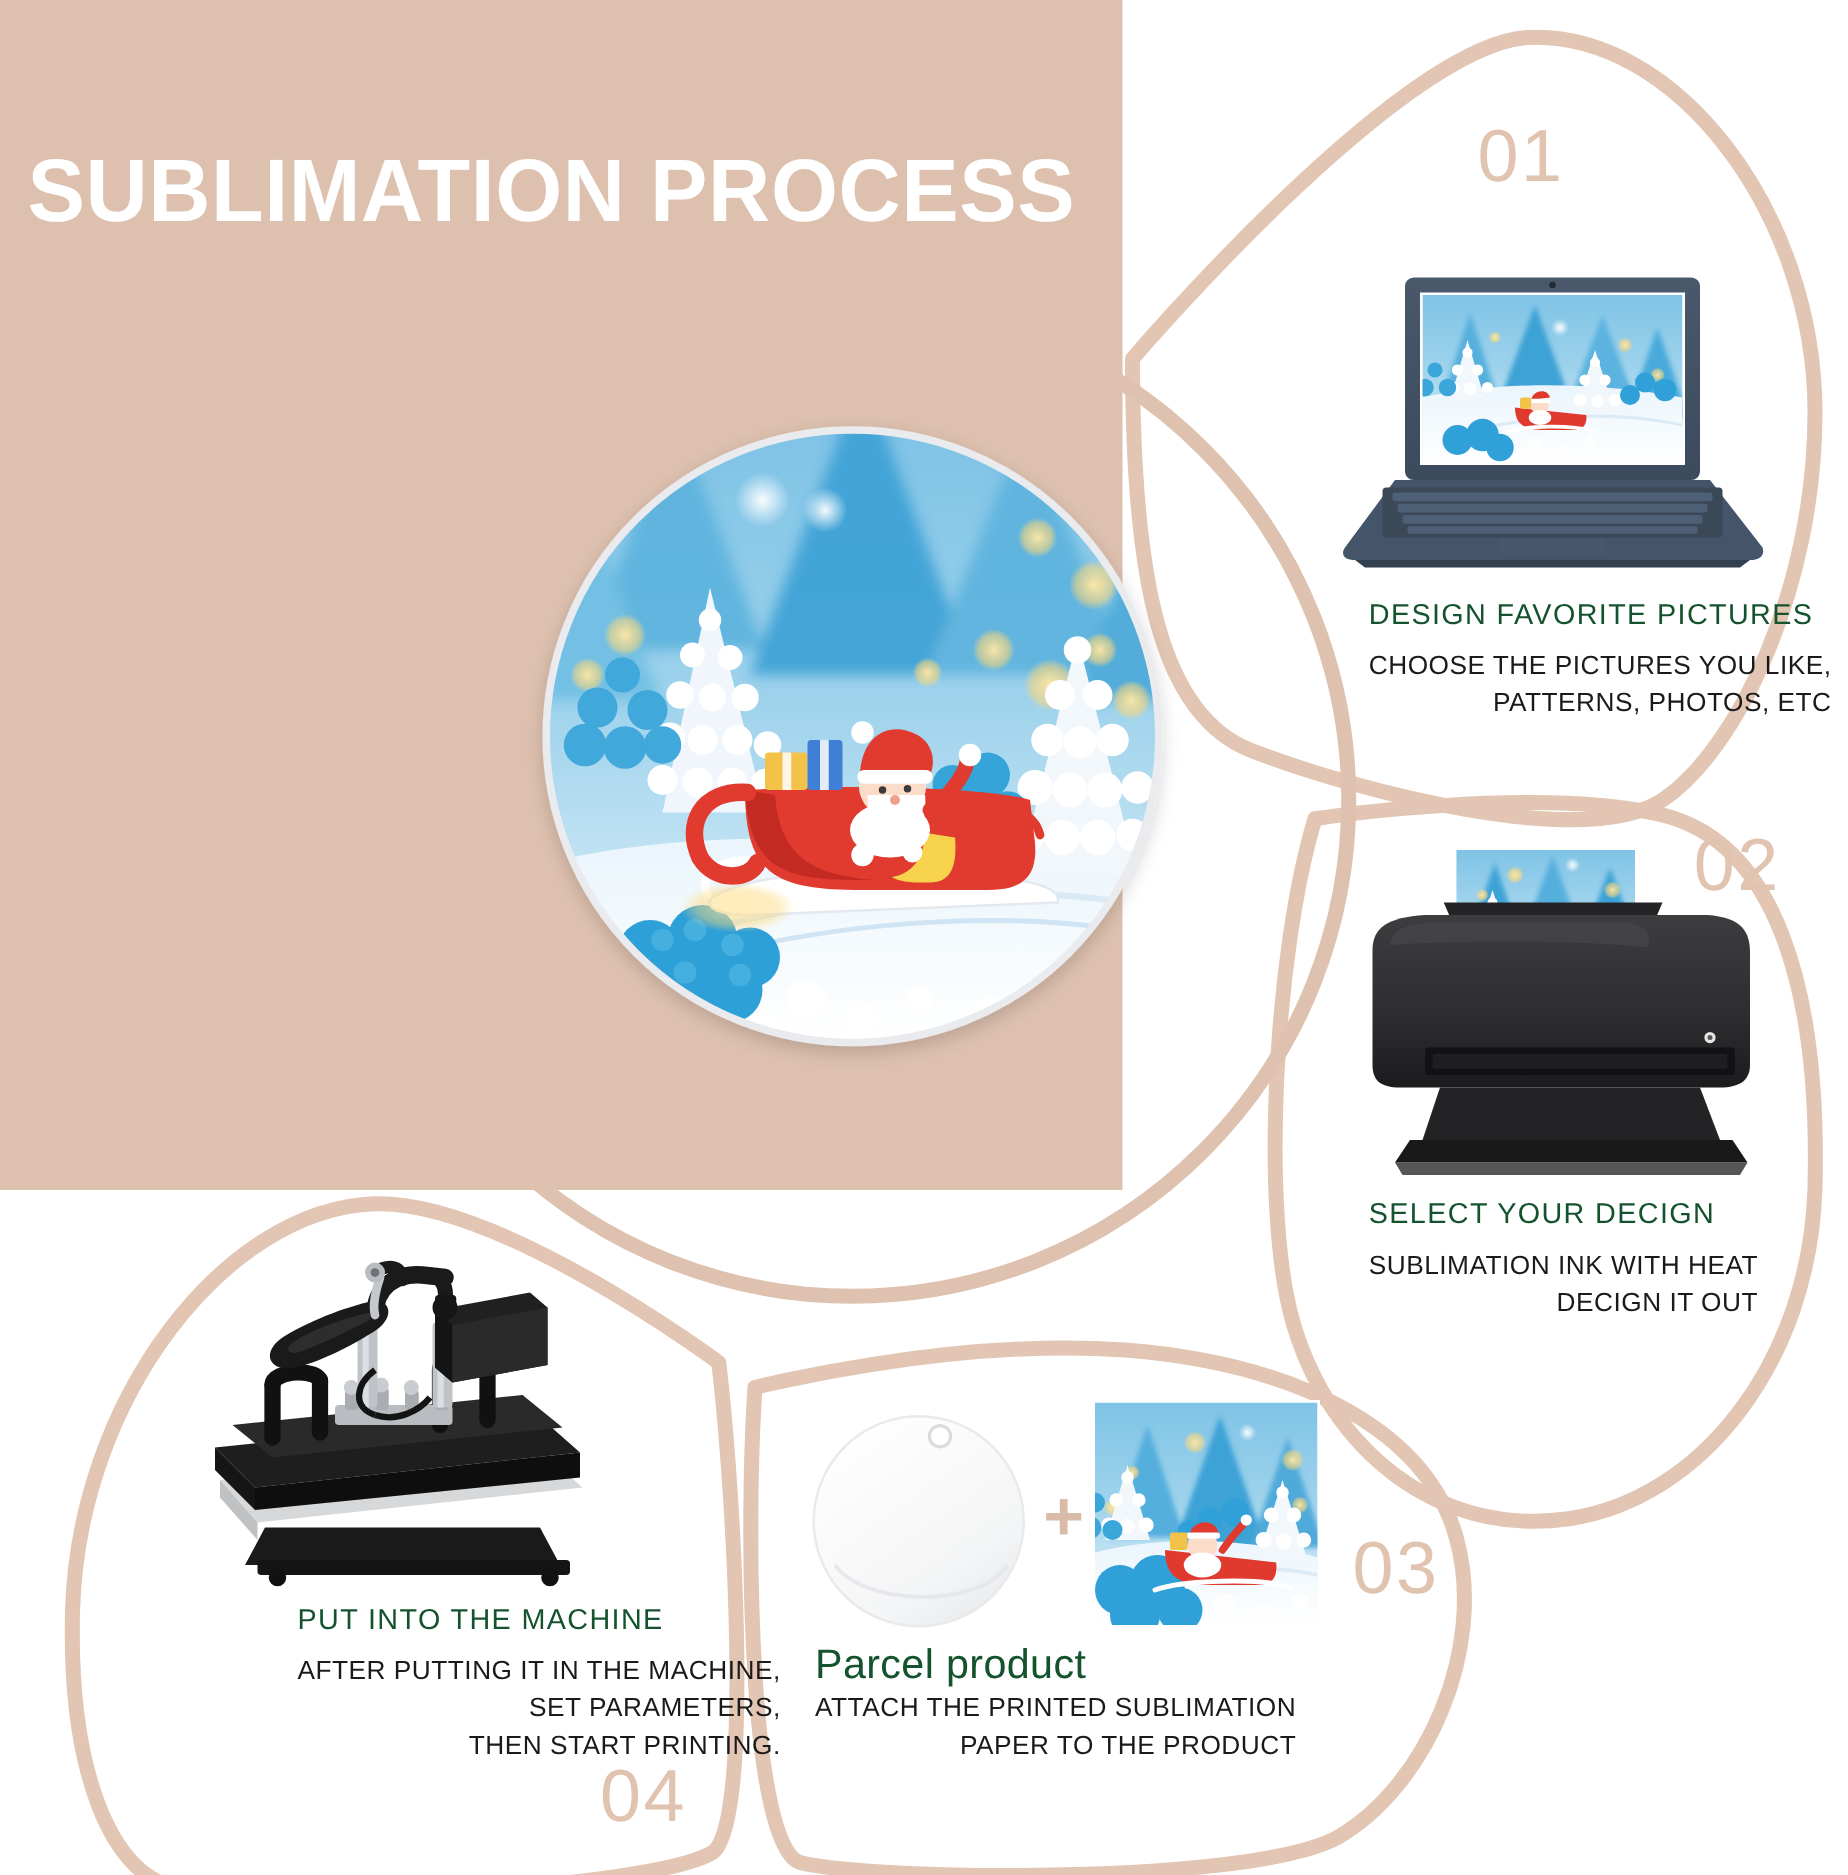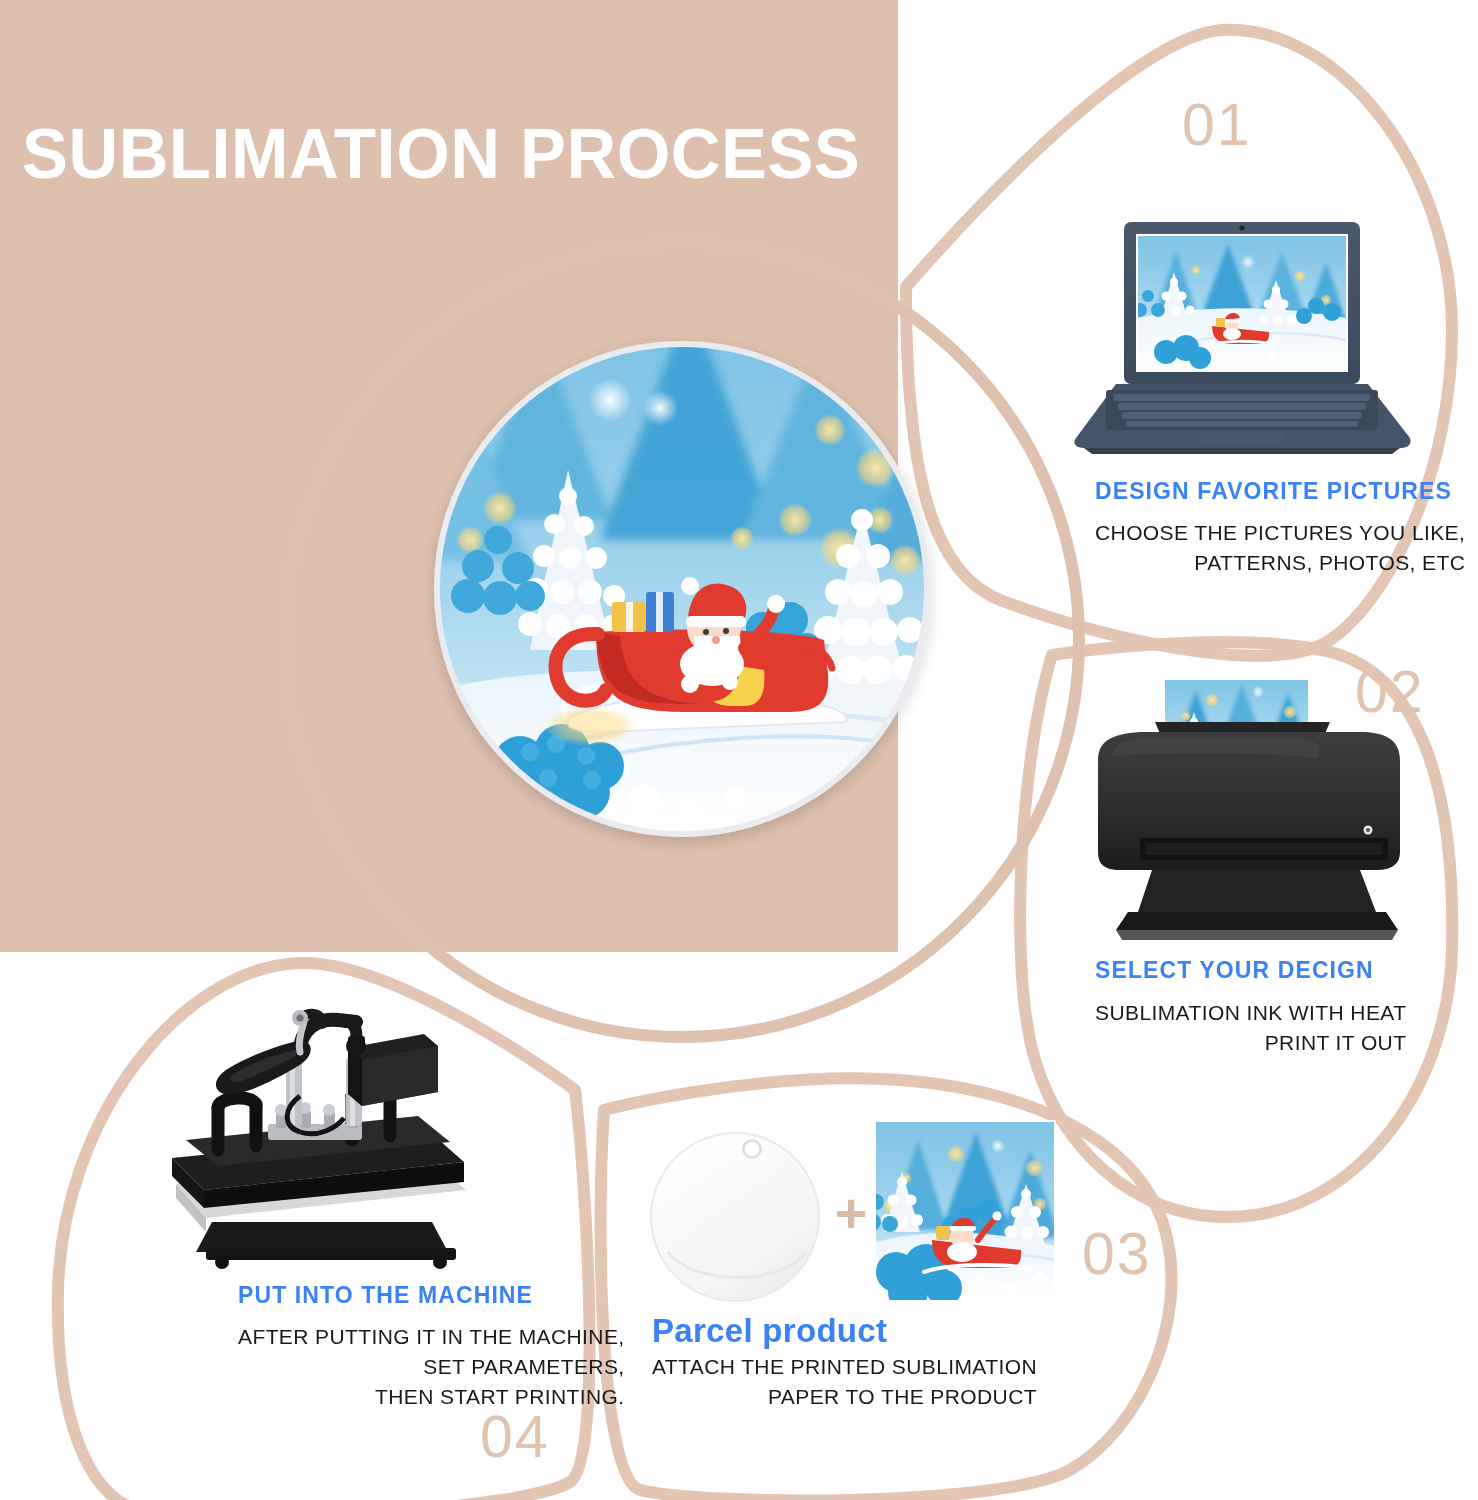--- a/index.html
+++ b/index.html
@@ -57,22 +57,22 @@
     line-height: 1;
   }
   .num-01 { left: 1182px; top: 96px; }
   .num-02 { left: 1355px; top: 663px; }
   .num-03 { left: 1082px; top: 1225px; }
   .num-04 { left: 480px; top: 1408px; }
 
   
   .step-head {
     position: absolute;
-    color: #3b82f6;
-    font-weight: bold;
+    color: #14532d;
+    font-weight: normal;
     font-size: 23px;
     letter-spacing: 1.1px;
     white-space: nowrap;
   }
   .step-body {
     position: absolute;
     color: #1a1a1a;
     font-size: 21px;
     line-height: 1.42;
     letter-spacing: 0.4px;
@@ -681,21 +681,21 @@
   <div class="step-num num-02">02</div>
   <div class="step-num num-03">03</div>
   <div class="step-num num-04">04</div>
 
   <div class="step-head head-01">DESIGN FAVORITE PICTURES</div>
   <div class="step-body body-01">CHOOSE THE PICTURES YOU LIKE,
 PATTERNS, PHOTOS, ETC</div>
 
   <div class="step-head head-02">SELECT YOUR DECIGN</div>
   <div class="step-body body-02">SUBLIMATION INK WITH HEAT
-PRINT IT OUT</div>
+DECIGN IT OUT</div>
 
   <div class="step-head head-03">Parcel product</div>
   <div class="step-body body-03">ATTACH THE PRINTED SUBLIMATION
 PAPER TO THE PRODUCT</div>
 
   <div class="step-head head-04">PUT INTO THE MACHINE</div>
   <div class="step-body body-04">AFTER PUTTING IT IN THE MACHINE,
 SET PARAMETERS,
 THEN START PRINTING.</div>
 

